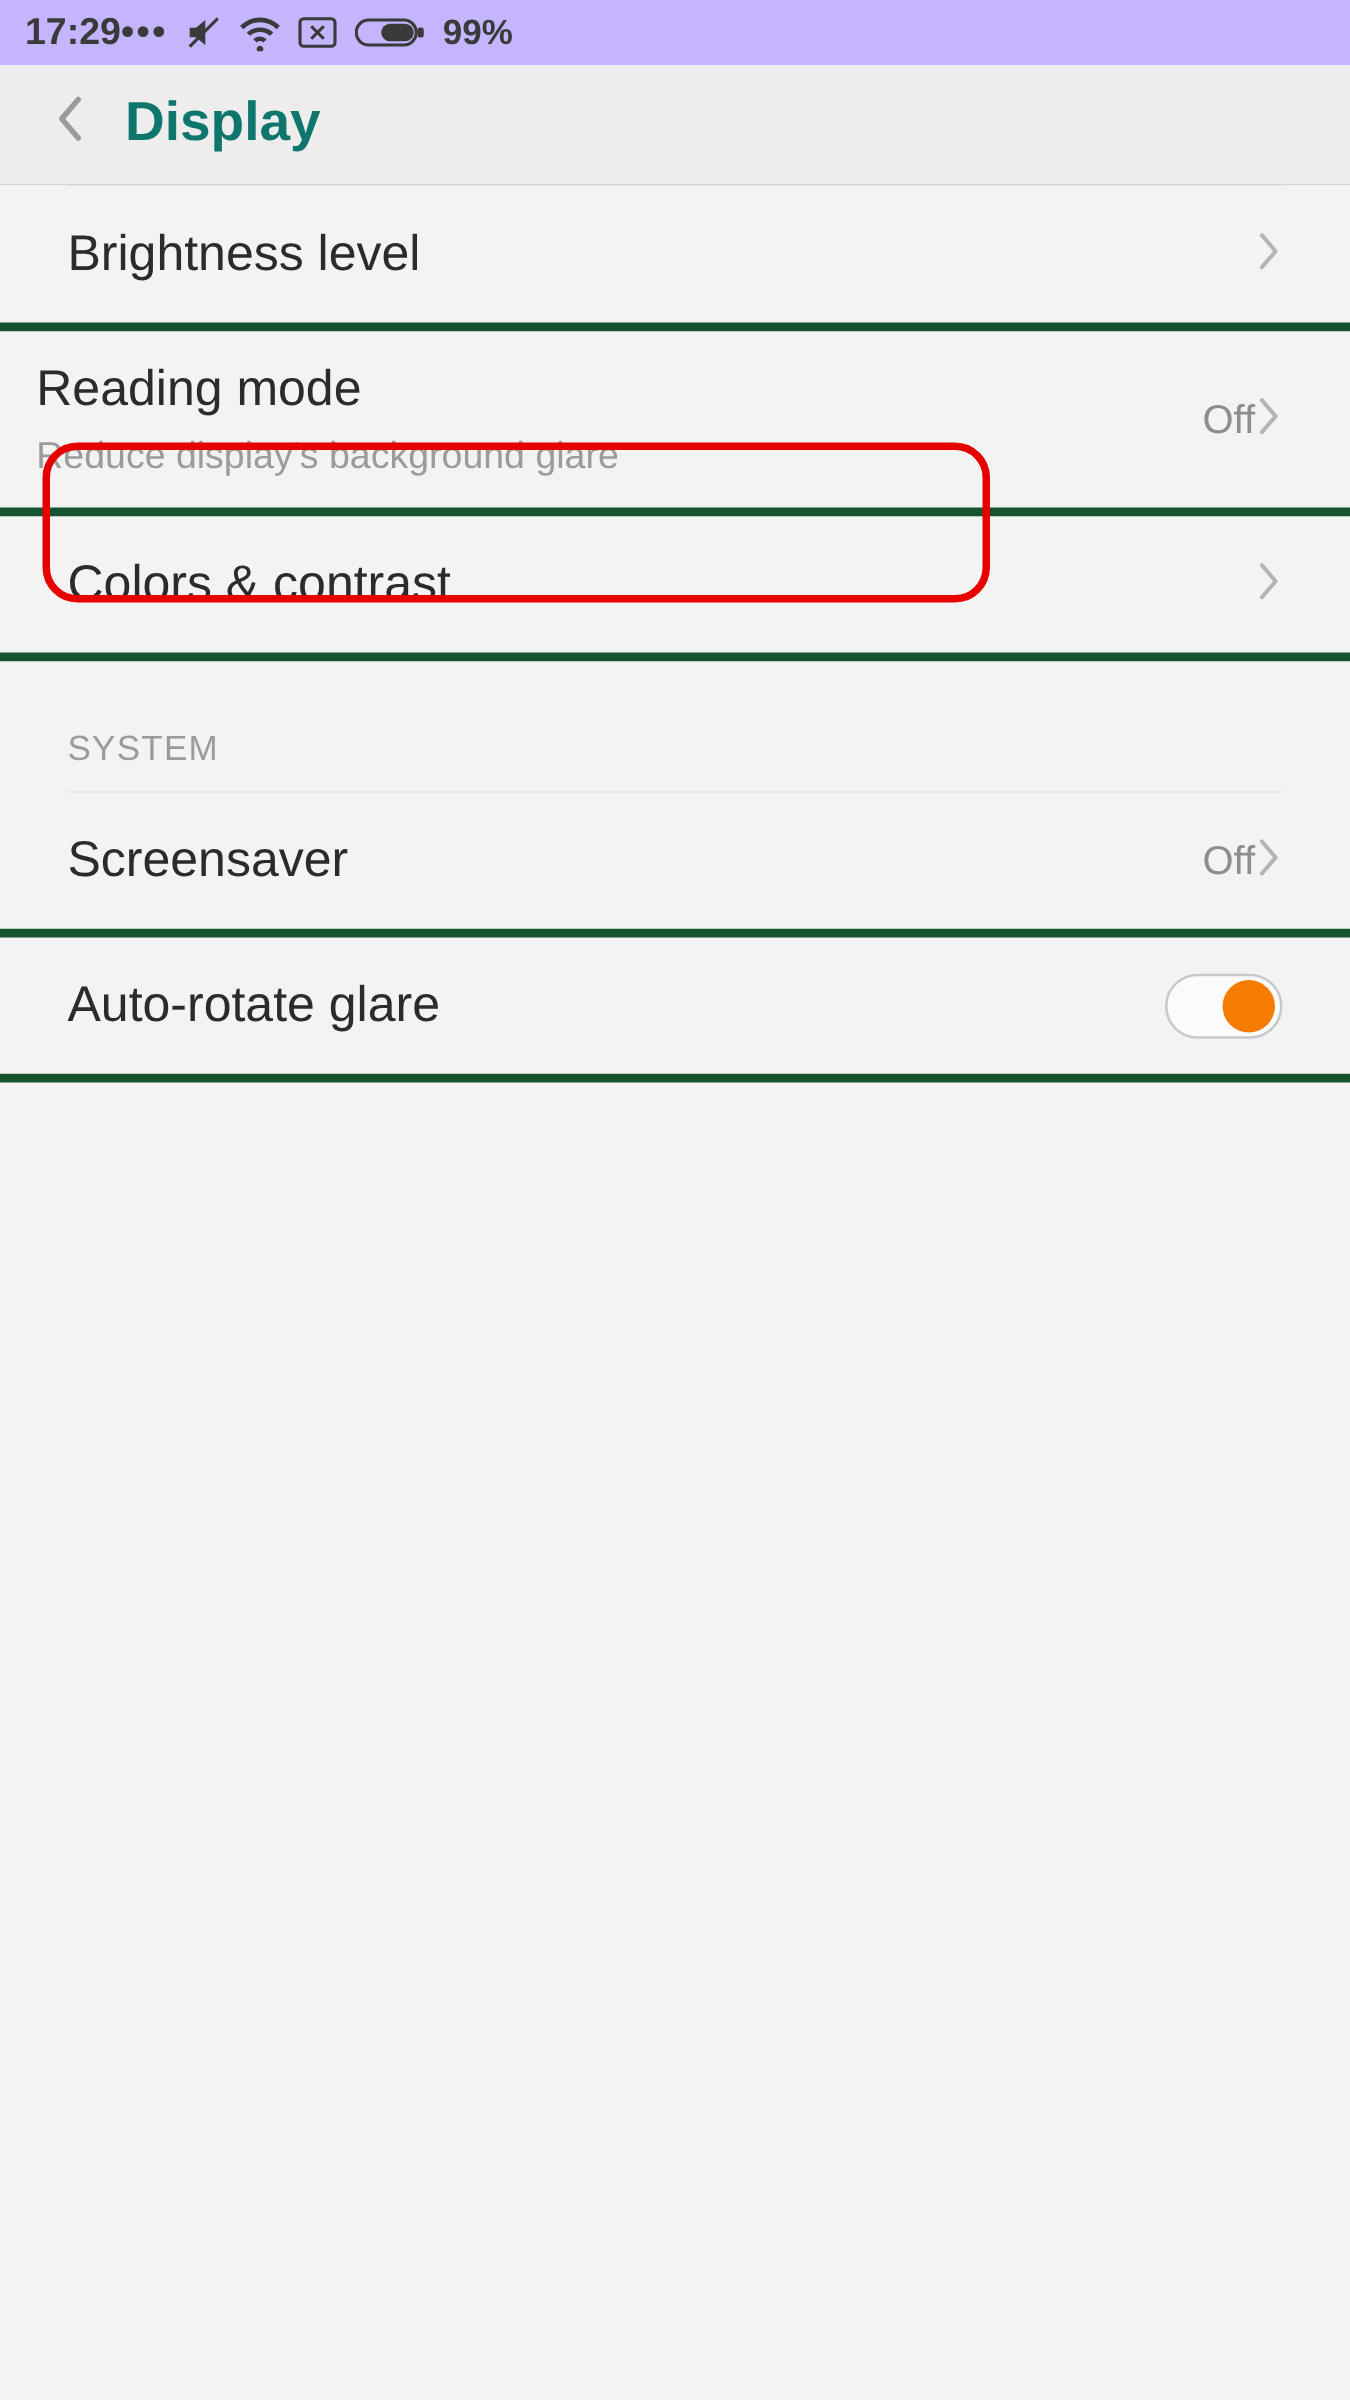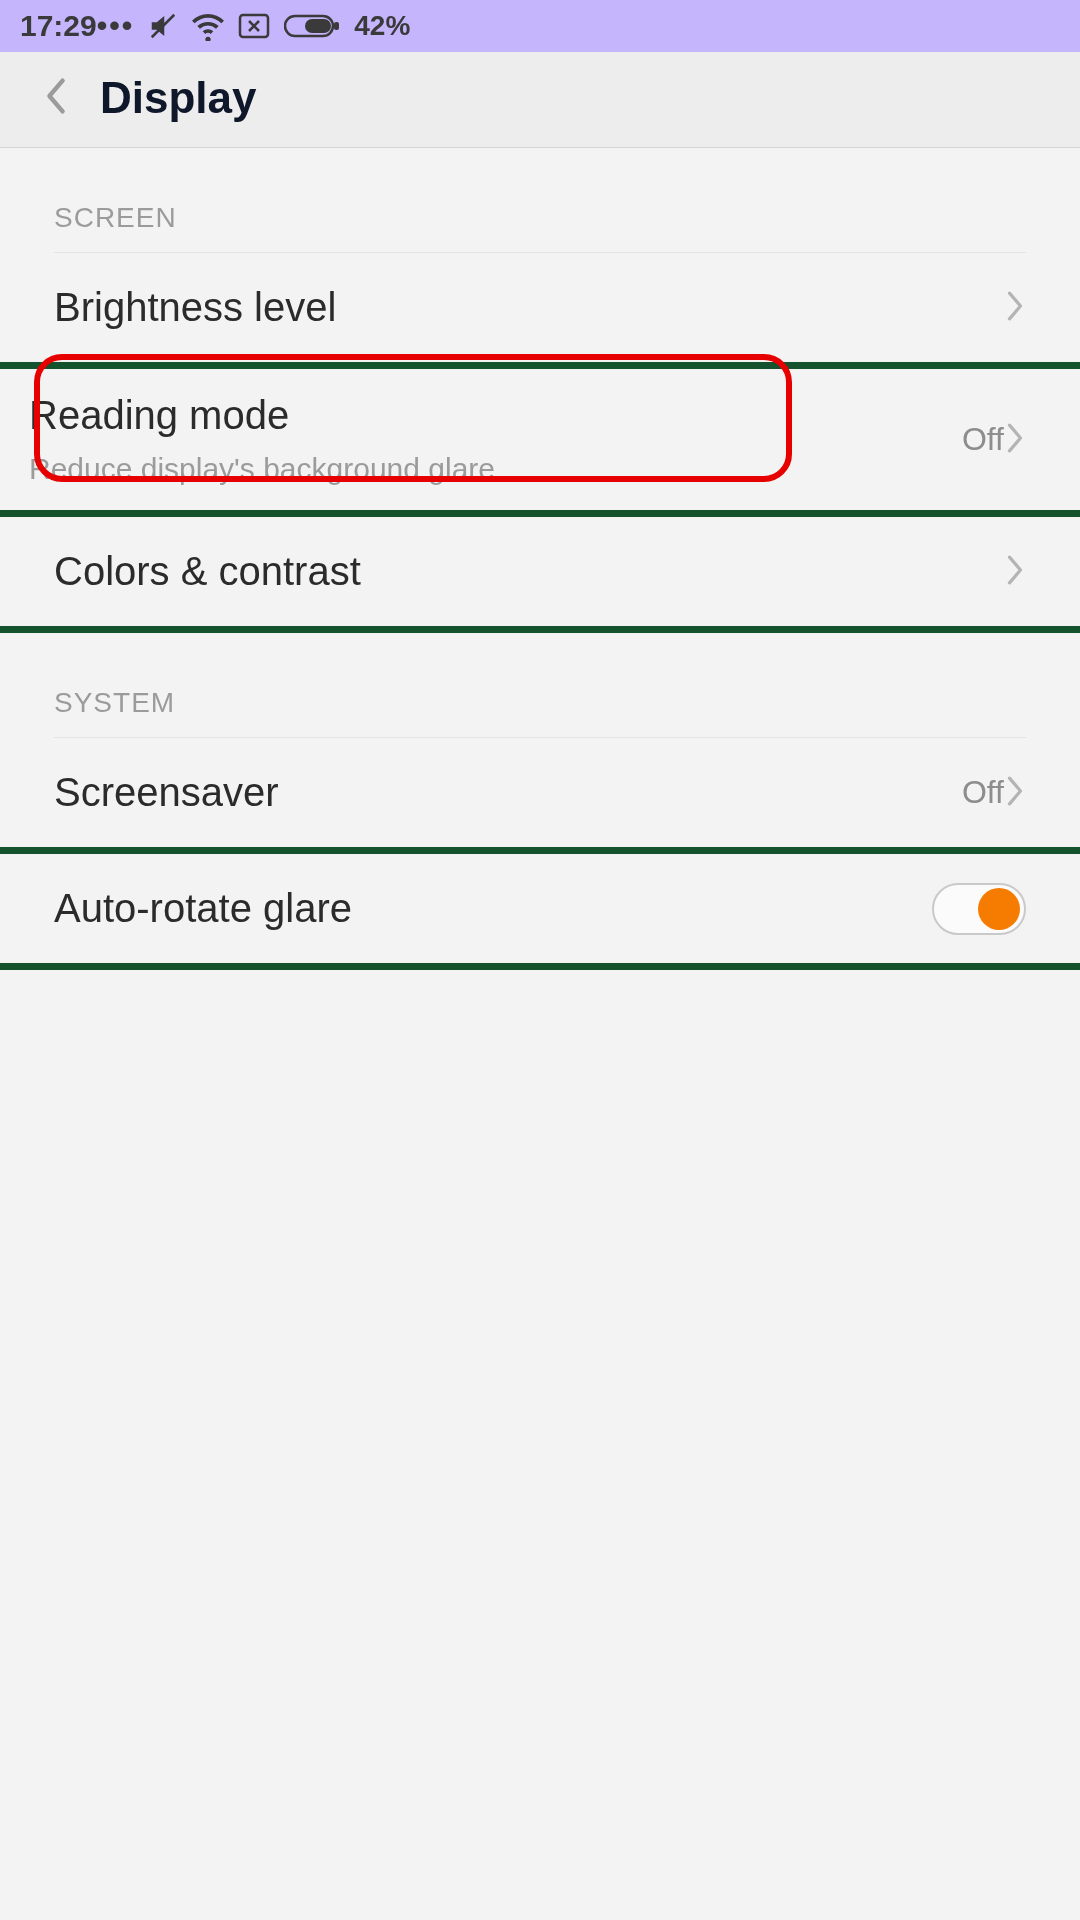--- a/index.html
+++ b/index.html
@@ -33,21 +33,21 @@
       display: flex;
       align-items: center;
       gap: 30px;
       padding: 0 30px 4px 42px;
       background: #ededed;
       border-bottom: 1px solid #d5d5d5;
     }
     .header .title {
       font-size: 44px;
       font-weight: 700;
-      color: #0f172a;
+      color: #0f766e;
     }
     .back-chevron { color:#9b9b9b; }
     
     .section-header {
       padding: 54px 54px 18px 54px;
       color: #9b9b9b;
       font-size: 28px;
       letter-spacing: 1px;
     }
     .section-hr {
@@ -127,36 +127,35 @@
         <line x1="21" y1="8" x2="11" y2="18"></line>
       </svg>
     </span>
     <span class="status-icon">
       <svg width="56" height="26" viewBox="0 0 56 26">
         <rect x="1" y="3" width="48" height="20" rx="10" fill="none" stroke="#3a3a3a" stroke-width="2.5"></rect>
         <rect x="50" y="9" width="5" height="8" rx="2" fill="#3a3a3a"></rect>
         <rect x="21" y="6" width="26" height="14" rx="7" fill="#3a3a3a"></rect>
       </svg>
     </span>
-    <span class="battery-text">42%</span>
+    <span class="battery-text">99%</span>
   </div>
 </div>
 
 <div class="header">
   <span class="back-chevron">
     <svg width="28" height="44" viewBox="0 0 24 40" fill="none" stroke="#9b9b9b" stroke-width="4" stroke-linecap="round" stroke-linejoin="round">
       <polyline points="18 6 6 20 18 34"></polyline>
     </svg>
   </span>
   <span class="title">Display</span>
 </div>
 
 <div class="content">
 
-  <div class="section-header">SCREEN</div>
   <hr class="section-hr">
 
   <div class="row">
     <div class="row-inner-left">
       <div class="row-title">Brightness level</div>
     </div>
     <div class="row-right">
       <span class="chevron">
         <svg width="22" height="38" viewBox="0 0 24 40" fill="none" stroke="#b4b4b4" stroke-width="3.5" stroke-linecap="round" stroke-linejoin="round">
           <polyline points="6 6 18 20 6 34"></polyline>

